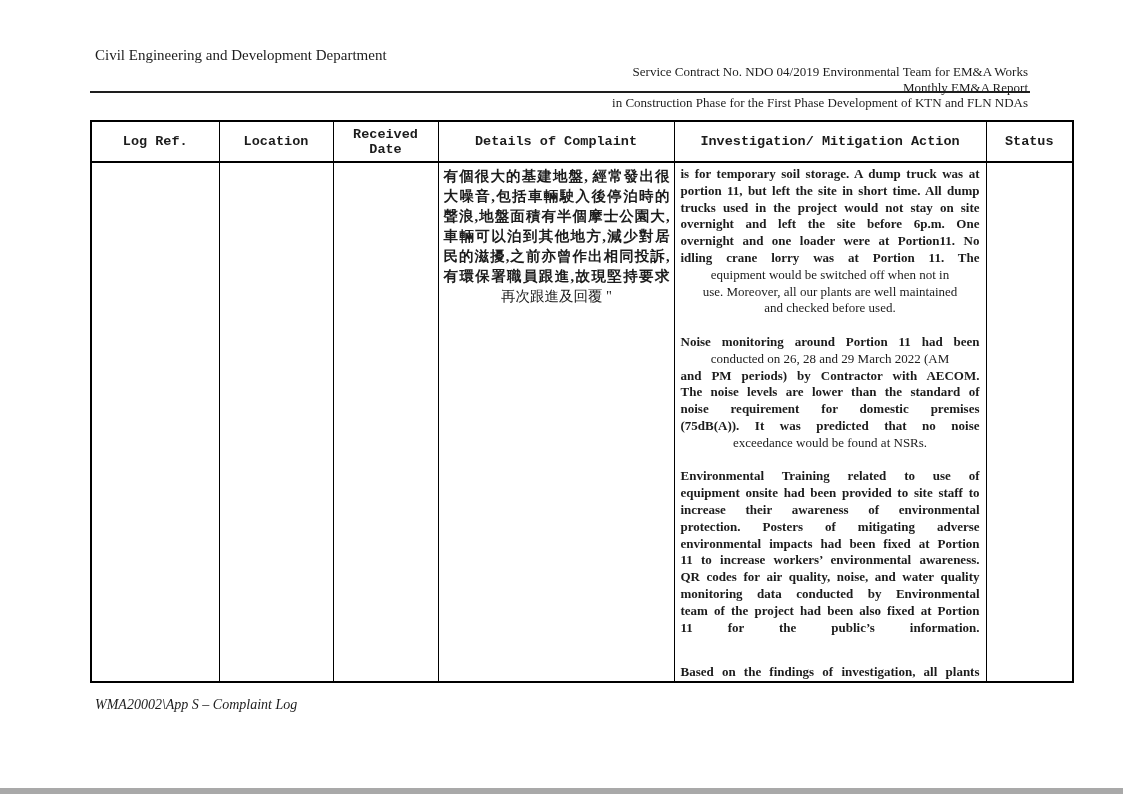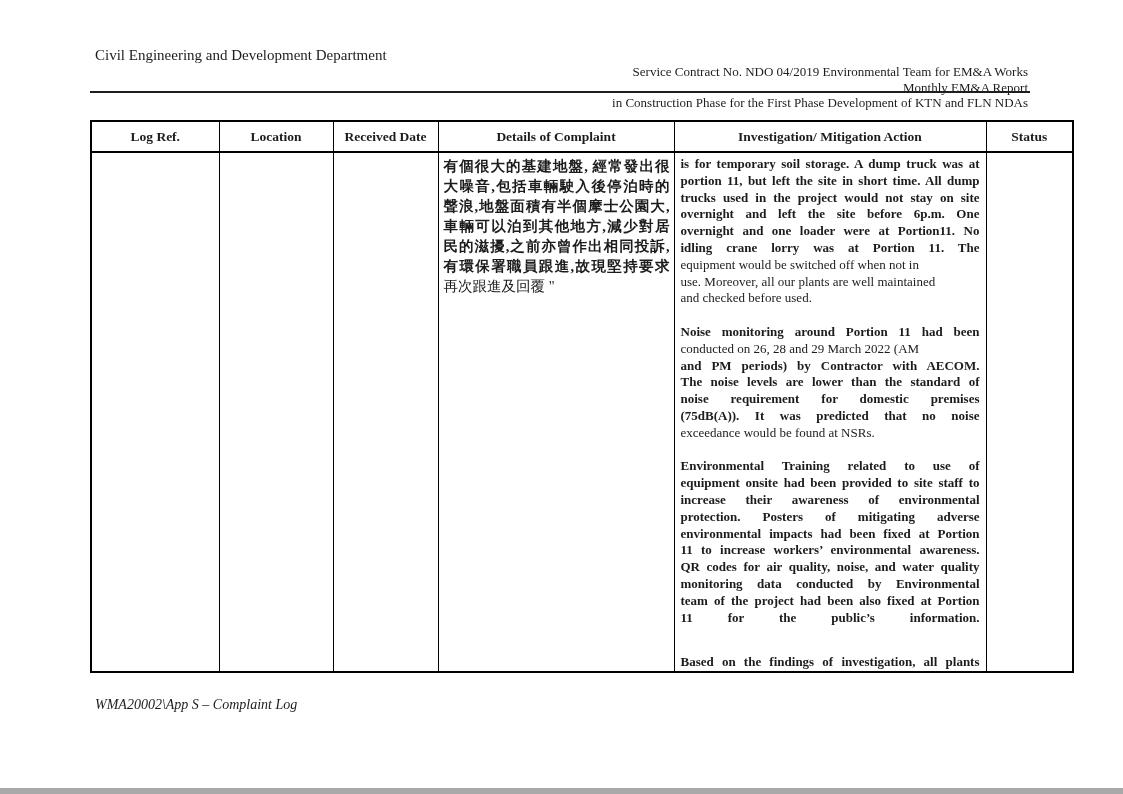--- a/index.html
+++ b/index.html
@@ -17,34 +17,34 @@
   .hdr-rule  { position: absolute; left: 90px; top: 91px; width: 940px; height: 2px; background: #1e1e1e; }
 
   
   .log-table {
     position: absolute; left: 90px; top: 120px; width: 982px;
     border-collapse: collapse; table-layout: fixed;
     border: 2px solid #000;
   }
   .log-table th {
     border: 1px solid #000; border-bottom: 2px solid #000;
-    height: 31px; vertical-align: middle; text-align: center;
-    font-weight: bold; font-size: 13.5px;
+    height: 41px; vertical-align: middle; text-align: center;
+    font-weight: bold; font-size: 13.5px; font-family: Liberation Mono, monospace;
   }
   .log-table td {
     border: 1px solid #000;
     height: 507px; vertical-align: top;
     font-size: 13px;
   }
   .c-details { padding: 3px 4px 0 5px; }
   .cjk  { font-size: 14.5px; line-height: 20px; }
   .c-invest { padding: 3px 6px 0 6px; line-height: 16.8px; }
   .para { margin-bottom: 16.8px; }
   .para:last-child { margin-bottom: 0; margin-top: 28px; }
-  .tline { text-align: left; }
+  .tline { text-align: center; }
   .tline.just { text-align: justify; text-align-last: justify; font-weight: bold; }
 
   
   .ftr-ref  { position: absolute; left: 95px; top: 697px; font-size: 14px; font-style: italic; }
   .ftr-page { position: absolute; left: 0; top: 714px; width: 1123px; text-align: center; font-size: 13px; }
   .page-edge { position: absolute; left: 0; bottom: 0; width: 1123px; height: 6px; background: #a9a9a9; }
 </style>
 </head>
 <body>
 

